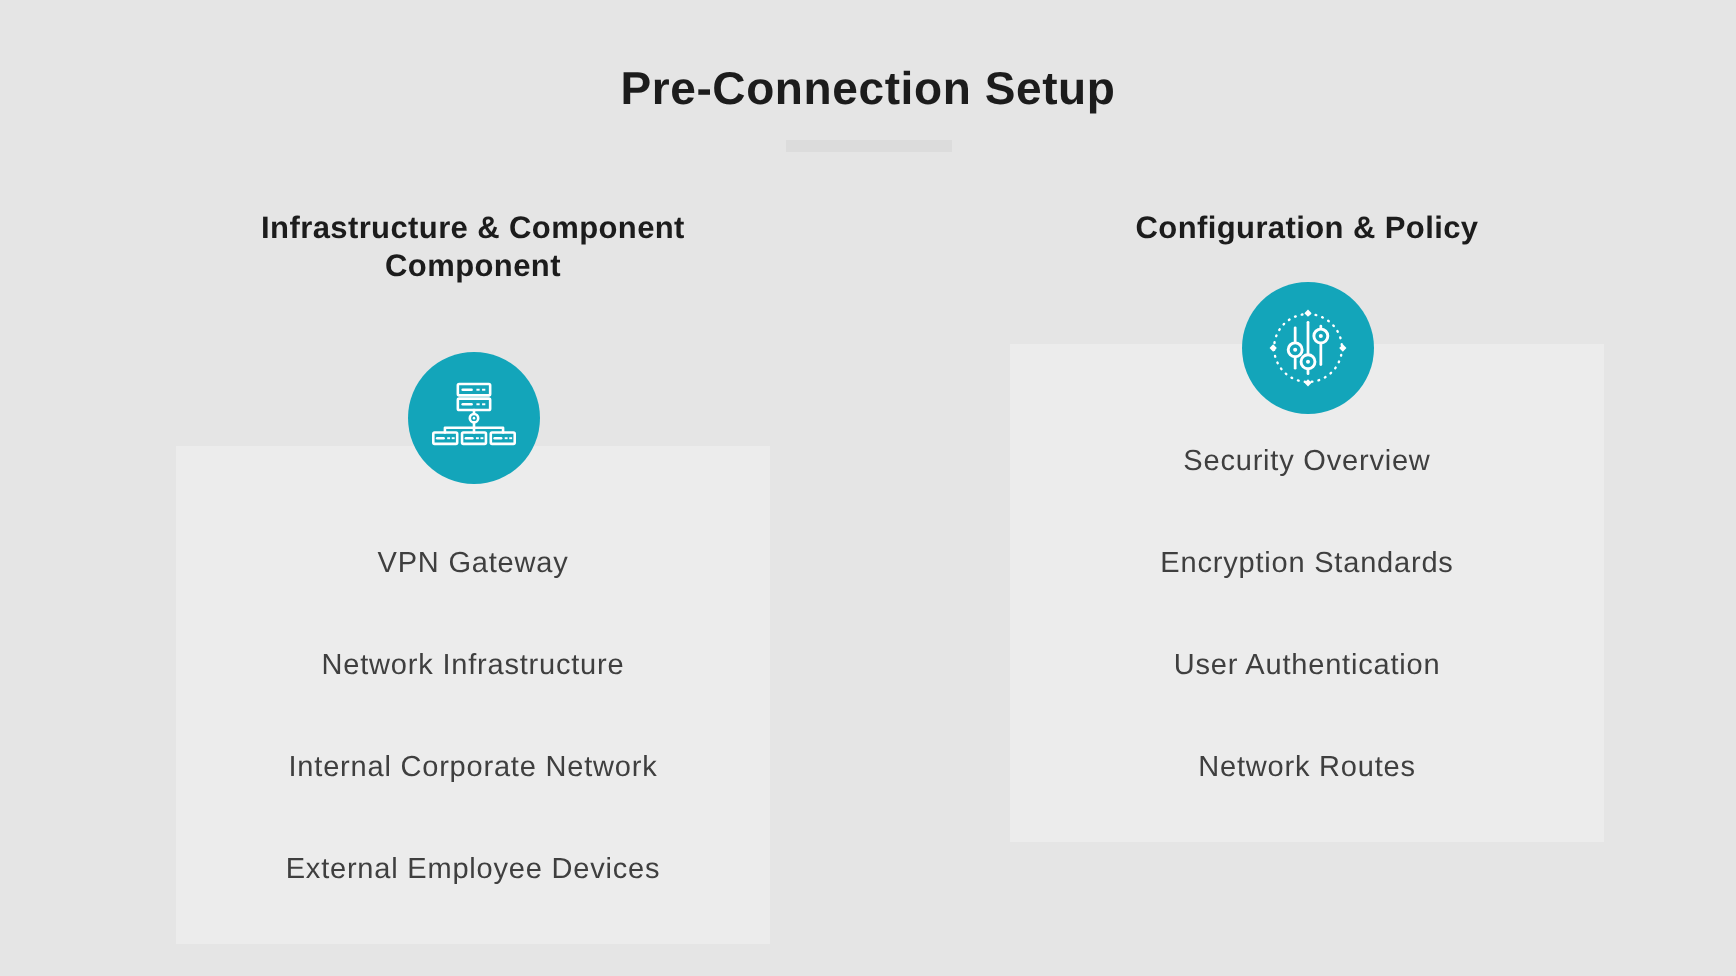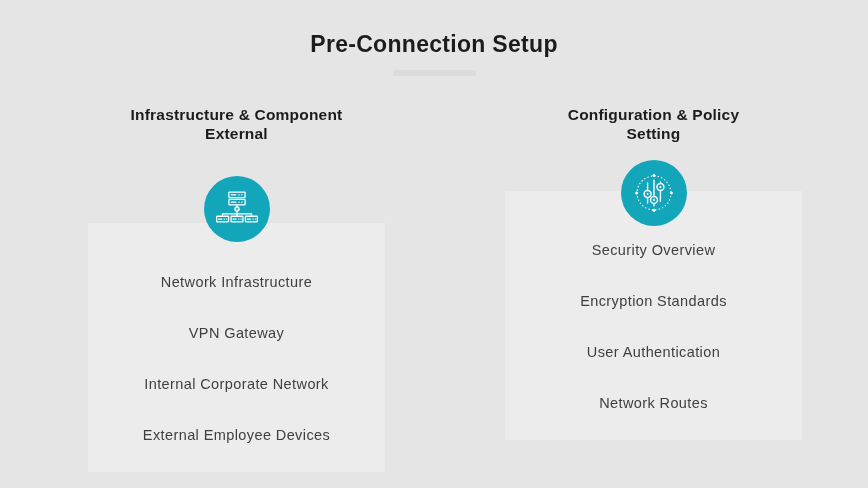--- a/index.html
+++ b/index.html
@@ -89,21 +89,21 @@
 <body>
 
 <div class="page">
 
   <h1 class="main-title">Pre-Connection Setup</h1>
   <div class="title-underline"></div>
 
   <div class="column column-left">
     <div class="col-header">
       <span>Infrastructure &amp; Component</span>
-      <span>External</span>
+      <span>Component</span>
     </div>
     <div class="icon-circle">
       <svg width="42" height="40" viewBox="0 0 52 46" fill="none" stroke="#ffffff" stroke-width="1.6" stroke-linecap="round" stroke-linejoin="round">
 
         <rect x="16" y="2" width="20" height="7" rx="0.8"></rect>
         <line x1="19" y1="5.5" x2="24.5" y2="5.5"></line>
         <rect x="27.5" y="4.9" width="2" height="1.2" fill="#ffffff" stroke="none"></rect>
         <rect x="31" y="4.9" width="2" height="1.2" fill="#ffffff" stroke="none"></rect>
         <rect x="16" y="11" width="20" height="7" rx="0.8"></rect>
         <line x1="19" y1="14.5" x2="24.5" y2="14.5"></line>
@@ -126,31 +126,30 @@
         <line x1="21" y1="35.5" x2="25" y2="35.5"></line>
         <rect x="27.2" y="34.9" width="1.8" height="1.2" fill="#ffffff" stroke="none"></rect>
         <rect x="30" y="34.9" width="1.8" height="1.2" fill="#ffffff" stroke="none"></rect>
         <rect x="36.4" y="32" width="14.8" height="7" rx="0.8"></rect>
         <line x1="38.8" y1="35.5" x2="42.8" y2="35.5"></line>
         <rect x="45" y="34.9" width="1.8" height="1.2" fill="#ffffff" stroke="none"></rect>
         <rect x="47.8" y="34.9" width="1.8" height="1.2" fill="#ffffff" stroke="none"></rect>
       </svg>
     </div>
     <div class="panel">
+      <div class="list-item">VPN Gateway</div>
       <div class="list-item">Network Infrastructure</div>
-      <div class="list-item">VPN Gateway</div>
       <div class="list-item">Internal Corporate Network</div>
       <div class="list-item">External Employee Devices</div>
     </div>
   </div>
 
   <div class="column column-right">
     <div class="col-header">
       <span>Configuration &amp; Policy</span>
-      <span>Setting</span>
     </div>
     <div class="icon-circle">
       <svg width="44" height="44" viewBox="0 0 48 48" fill="none" stroke="#ffffff" stroke-width="1.5" stroke-linecap="round">
 
         <circle cx="24" cy="24" r="18.5" stroke-dasharray="0.4 3.4" stroke-width="1.3"></circle>
         <rect x="22.6" y="3.6" width="2.8" height="2.8" fill="#ffffff" stroke="none" transform="rotate(45 24 5)"></rect>
         <rect x="22.6" y="41.6" width="2.8" height="2.8" fill="#ffffff" stroke="none" transform="rotate(45 24 43)"></rect>
         <rect x="3.6" y="22.6" width="2.8" height="2.8" fill="#ffffff" stroke="none" transform="rotate(45 5 24)"></rect>
         <rect x="41.6" y="22.6" width="2.8" height="2.8" fill="#ffffff" stroke="none" transform="rotate(45 43 24)"></rect>
 

